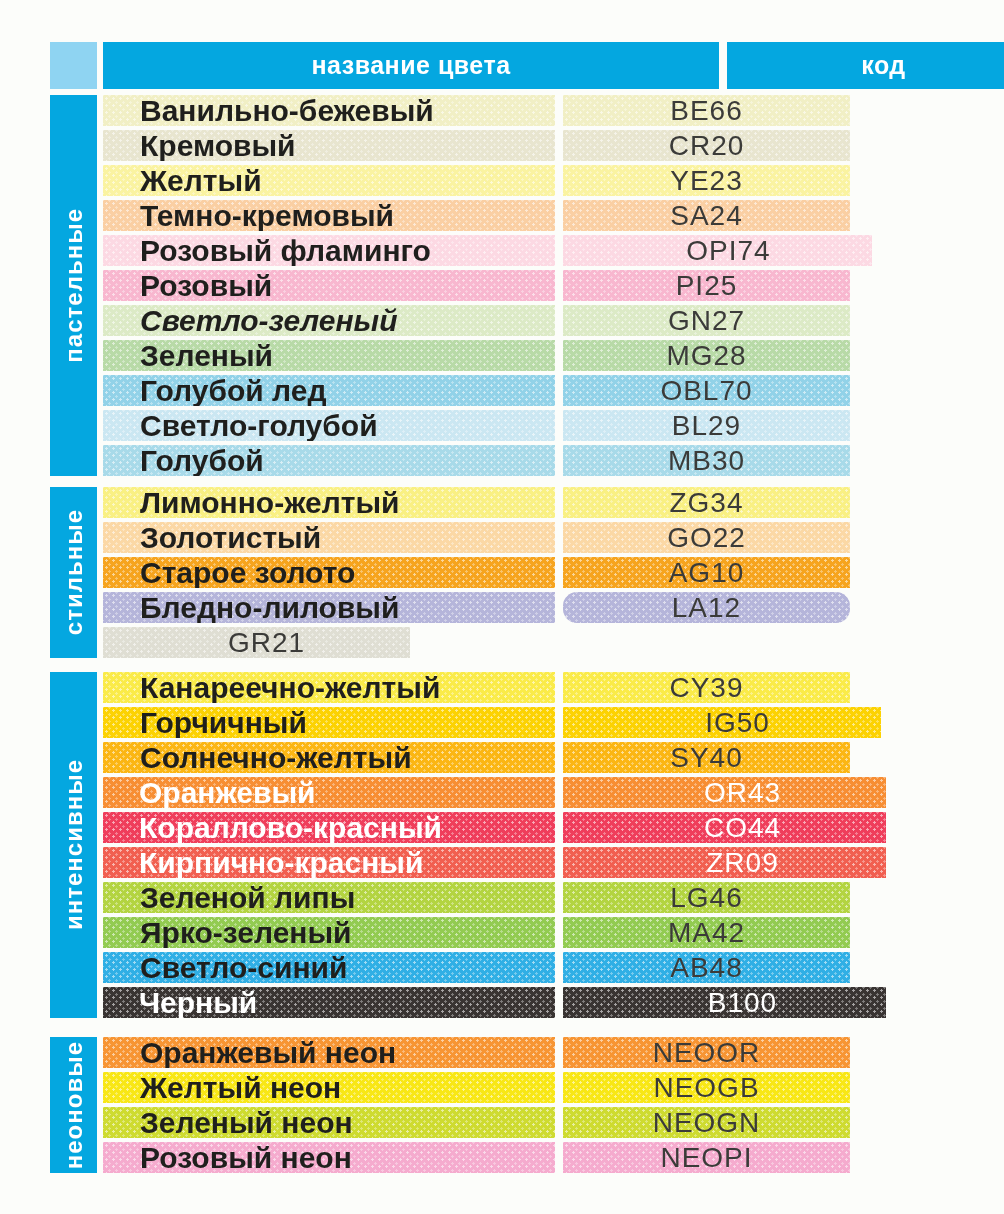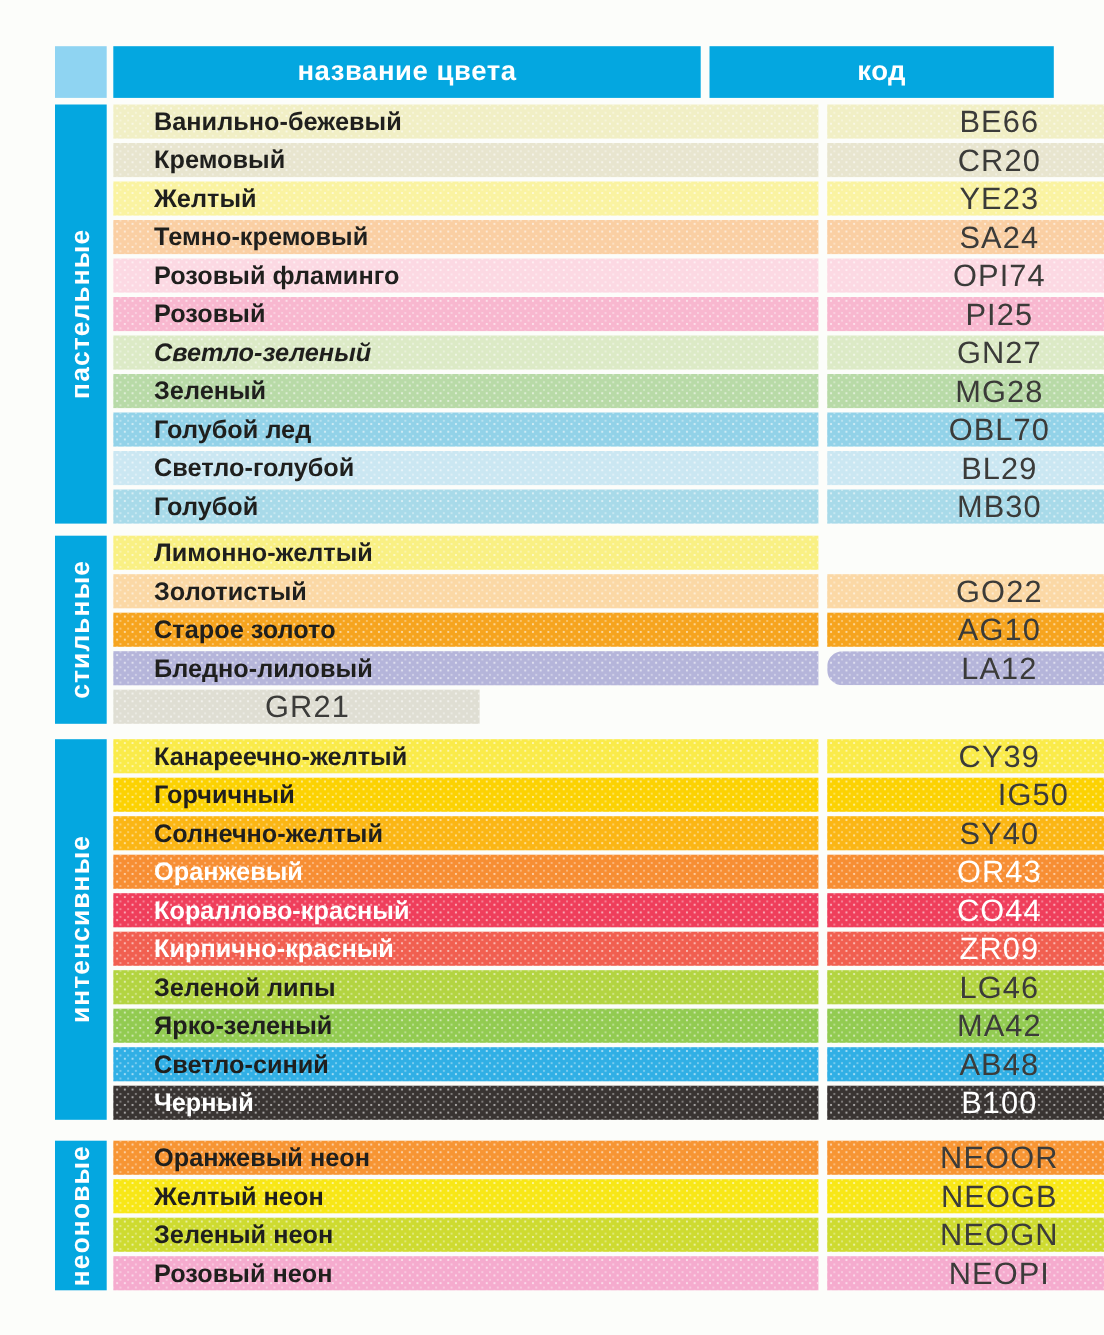--- a/index.html
+++ b/index.html
@@ -34,21 +34,21 @@
     background: #04A7E0;
     color: #FFFFFF;
     font-weight: bold;
     font-size: 25px;
     letter-spacing: 0.5px;
     display: flex;
     align-items: center;
     justify-content: center;
     flex: 0 0 auto;
   }
-  .hcell.name { width: 534px; margin-right: 8px; }
+  .hcell.name { width: 616px; margin-right: 8px; }
   .hcell.code { width: 313px; }
   
   .section {
     display: flex;
     margin-bottom: 11px;
   }
   .section:nth-of-type(2) { margin-bottom: 14px; }
   .section:nth-of-type(3) { margin-bottom: 19px; }
   .section:nth-of-type(4) { margin-bottom: 0; }
   .group-bar {
@@ -82,42 +82,43 @@
   }
   .cell {
     
     background-image:
       radial-gradient(circle, rgba(255,255,255,0.55) 1px, rgba(255,255,255,0) 1.4px),
       radial-gradient(circle, rgba(255,255,255,0.35) 1px, rgba(255,255,255,0) 1.4px);
     background-size: 7px 7px, 7px 7px;
     background-position: 0 0, 3px 4px;
   }
   .cell.name {
-    width: 641px;
+    width: 452px;
     margin-right: 8px;
     box-sizing: border-box;
     padding-left: 37px;
     font-weight: bold;
-    font-size: 23px;
+    font-size: 30px;
     line-height: 31px;
     color: #1F1F1D;
     white-space: nowrap;
     overflow: hidden;
   }
   .cell.code {
-    width: 313px;
+    width: 287px;
     text-align: center;
     font-size: 28px;
     line-height: 31px;
     letter-spacing: 1px;
     color: #3B3B39;
   }
   .color-row.light .cell.name,
   .color-row.light .cell.code {
     color: #FFFFFF;
+    padding-left: 36px;
   }
 </style>
 </head>
 <body>
 
 <div class="sheet">
 
   <div class="header-row">
     <div class="corner-swatch"></div>
     <div class="hcell name">название цвета</div>
@@ -145,21 +146,21 @@
     <div class="cell code" style="background-color: rgb(250, 243, 161);">YE23</div>
   </div>
 
   <div class="color-row">
     <div class="cell name" style="background-color: rgb(250, 207, 163);">Темно-кремовый</div>
     <div class="cell code" style="background-color: rgb(250, 207, 163);">SA24</div>
   </div>
 
   <div class="color-row">
     <div class="cell name" style="background-color: rgb(252, 217, 227);">Розовый фламинго</div>
-    <div class="cell code" style="background-color: rgb(252, 217, 227);">OPI74</div>
+    <div class="cell code" style="background-color: rgb(252, 217, 227); padding-left: 22px;">OPI74</div>
   </div>
 
   <div class="color-row">
     <div class="cell name" style="background-color: rgb(248, 183, 207);">Розовый</div>
     <div class="cell code" style="background-color: rgb(248, 183, 207);">PI25</div>
   </div>
 
   <div class="color-row">
     <div class="cell name" style="background-color: rgb(220, 234, 198); font-style: italic;">Светло-зеленый</div>
     <div class="cell code" style="background-color: rgb(220, 234, 198);">GN27</div>
@@ -187,20 +188,21 @@
 </div>
   </div>
 
   <div class="section">
     <div class="group-bar">
       <span class="vlabel">стильные</span>
     </div>
     <div class="rows">
   <div class="color-row">
     <div class="cell name" style="background-color: rgb(249, 240, 131);">Лимонно-желтый</div>
+    <div class="cell code" style="background-color: rgb(249, 240, 131);">ZG34</div>
   </div>
 
   <div class="color-row">
     <div class="cell name" style="background-color: rgb(251, 216, 165);">Золотистый</div>
     <div class="cell code" style="background-color: rgb(251, 216, 165);">GO22</div>
   </div>
 
   <div class="color-row">
     <div class="cell name" style="background-color: rgb(246, 164, 30);">Старое золото</div>
     <div class="cell code" style="background-color: rgb(246, 164, 30);">AG10</div>

